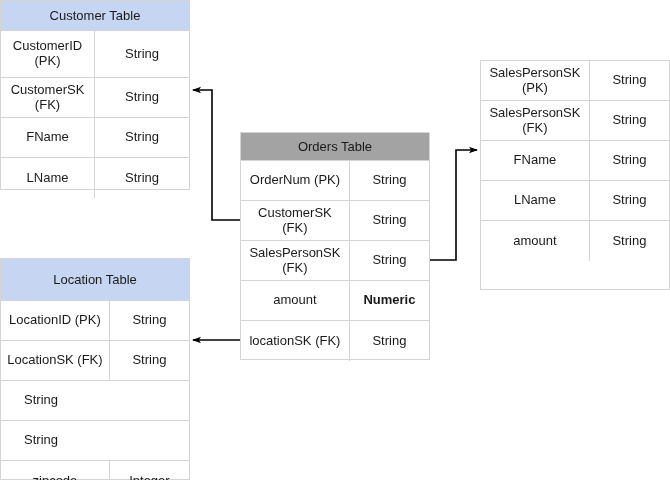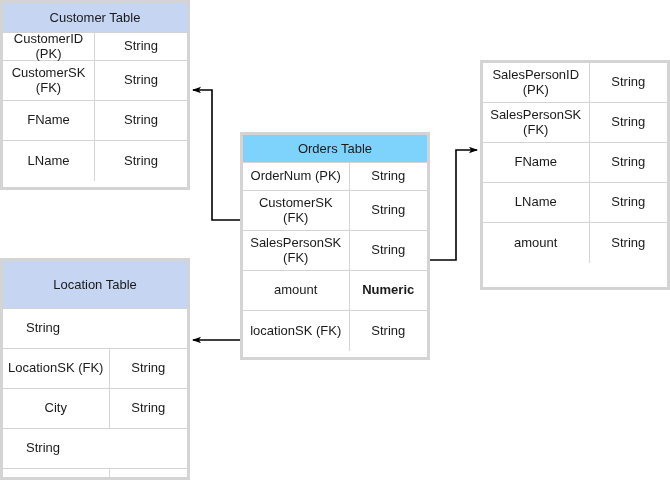--- a/index.html
+++ b/index.html
@@ -10,21 +10,21 @@
   #canvas {
     position: relative;
     width: 670px;
     height: 480px;
     background: #ffffff;
     overflow: hidden;
     font-family: "Liberation Sans", sans-serif;
   }
   .er-table {
     position: absolute;
-    border: 3px solid #0f766e;
+    border: 1px solid #0f766e;
     box-sizing: border-box;
     background: #ffffff;
   }
   .tbl-header {
     background: #c6d5f2;
     border-bottom: 1px solid #d4d4d4;
     box-sizing: border-box;
     display: flex;
     align-items: center;
     justify-content: center;
@@ -77,61 +77,61 @@
     <g id="connector-paths">
         <path d="M 240 220 L 212 220 L 212 90 L 193 90" fill="none" stroke="#000000" stroke-width="1.6" marker-end="url(#arrowhead)"></path>
         <path d="M 430 260 L 456 260 L 456 150 L 477 150" fill="none" stroke="#000000" stroke-width="1.6" marker-end="url(#arrowhead)"></path>
         <path d="M 240 340 L 193 340" fill="none" stroke="#000000" stroke-width="1.6" marker-end="url(#arrowhead)"></path>
       </g>
   </svg>
 
   <div id="tables-layer">
       <div class="er-table" style="left: 0px; top: 0px; width: 190px; height: 190px; border-color: rgb(212, 212, 212);">
         <div class="tbl-header" style="height: 30px; background: rgb(198, 213, 242); border-bottom-color: rgb(212, 212, 212);">Customer Table</div>
-        <div class="tbl-row" style="height: 28px; border-bottom-color: rgb(212, 212, 212);">
+        <div class="tbl-row" style="height: 47px; border-bottom-color: rgb(212, 212, 212);">
           <div class="cell name" style="width: 95px; border-right-color: rgb(212, 212, 212);">CustomerID (PK)</div>
           <div class="cell type" style="width: 95px;">String</div>
         </div>
         <div class="tbl-row" style="height: 40px; border-bottom-color: rgb(212, 212, 212);">
           <div class="cell name" style="width: 95px; border-right-color: rgb(212, 212, 212);">CustomerSK (FK)</div>
           <div class="cell type" style="width: 95px;">String</div>
         </div>
         <div class="tbl-row" style="height: 40px; border-bottom-color: rgb(212, 212, 212);">
           <div class="cell name" style="width: 95px; border-right-color: rgb(212, 212, 212);">FName</div>
           <div class="cell type" style="width: 95px;">String</div>
         </div>
         <div class="tbl-row last" style="height: 40px; border-bottom-color: rgb(212, 212, 212);">
           <div class="cell name" style="width: 95px; border-right-color: rgb(212, 212, 212);">LName</div>
           <div class="cell type" style="width: 95px;">String</div>
         </div>
       </div>
       <div class="er-table" style="left: 0px; top: 258px; width: 190px; height: 222px; border-color: rgb(212, 212, 212);">
-        <div class="tbl-header" style="height: 48px; background: rgb(198, 213, 242); border-bottom-color: rgb(212, 212, 212);">Location Table</div>
+        <div class="tbl-header" style="height: 42px; background: rgb(198, 213, 242); border-bottom-color: rgb(212, 212, 212);">Location Table</div>
         <div class="tbl-row" style="height: 40px; border-bottom-color: rgb(212, 212, 212);">
+          <div class="cell name" style="width: 110px; border-right-color: rgb(212, 212, 212);">LocationID (PK)</div>
           <div class="cell type" style="width: 80px;">String</div>
         </div>
         <div class="tbl-row" style="height: 40px; border-bottom-color: rgb(212, 212, 212);">
           <div class="cell name" style="width: 110px; border-right-color: rgb(212, 212, 212);">LocationSK (FK)</div>
           <div class="cell type" style="width: 80px;">String</div>
         </div>
         <div class="tbl-row" style="height: 40px; border-bottom-color: rgb(212, 212, 212);">
-          <div class="cell name" style="width: 110px; border-right-color: rgb(212, 212, 212);">City</div>
           <div class="cell type" style="width: 80px;">String</div>
         </div>
         <div class="tbl-row" style="height: 40px; border-bottom-color: rgb(212, 212, 212);">
           <div class="cell type" style="width: 80px;">String</div>
         </div>
         <div class="tbl-row last" style="height: 40px; border-bottom-color: rgb(212, 212, 212);">
           <div class="cell name" style="width: 110px; border-right-color: rgb(212, 212, 212);">zipcode</div>
           <div class="cell type" style="width: 80px;">Integer</div>
         </div>
       </div>
       <div class="er-table" style="left: 240px; top: 132px; width: 190px; height: 228px; border-color: rgb(212, 212, 212);">
-        <div class="tbl-header" style="height: 28px; background: #7dd3fc; border-bottom-color: rgb(212, 212, 212);">Orders Table</div>
-        <div class="tbl-row" style="height: 28px; border-bottom-color: rgb(212, 212, 212);">
+        <div class="tbl-header" style="height: 28px; background: #a3a3a3; border-bottom-color: rgb(212, 212, 212);">Orders Table</div>
+        <div class="tbl-row" style="height: 40px; border-bottom-color: rgb(212, 212, 212);">
           <div class="cell name" style="width: 110px; border-right-color: rgb(212, 212, 212);">OrderNum (PK)</div>
           <div class="cell type" style="width: 80px;">String</div>
         </div>
         <div class="tbl-row" style="height: 40px; border-bottom-color: rgb(212, 212, 212);">
           <div class="cell name" style="width: 110px; border-right-color: rgb(212, 212, 212);">CustomerSK (FK)</div>
           <div class="cell type" style="width: 80px;">String</div>
         </div>
         <div class="tbl-row" style="height: 40px; border-bottom-color: rgb(212, 212, 212);">
           <div class="cell name" style="width: 110px; border-right-color: rgb(212, 212, 212);">SalesPersonSK (FK)</div>
           <div class="cell type" style="width: 80px;">String</div>
@@ -140,21 +140,21 @@
           <div class="cell name" style="width: 110px; border-right-color: rgb(212, 212, 212);">amount</div>
           <div class="cell type" style="width: 80px; font-weight: bold;">Numeric</div>
         </div>
         <div class="tbl-row last" style="height: 40px; border-bottom-color: rgb(212, 212, 212);">
           <div class="cell name" style="width: 110px; border-right-color: rgb(212, 212, 212);">locationSK (FK)</div>
           <div class="cell type" style="width: 80px;">String</div>
         </div>
       </div>
       <div class="er-table" style="left: 480px; top: 60px; width: 190px; height: 230px; border-color: rgb(212, 212, 212);">
         <div class="tbl-row" style="height: 40px; border-bottom-color: rgb(212, 212, 212);">
-          <div class="cell name" style="width: 110px; border-right-color: rgb(212, 212, 212);">SalesPersonID (PK)</div>
+          <div class="cell name" style="width: 110px; border-right-color: rgb(212, 212, 212);">SalesPersonSK (PK)</div>
           <div class="cell type" style="width: 80px;">String</div>
         </div>
         <div class="tbl-row" style="height: 40px; border-bottom-color: rgb(212, 212, 212);">
           <div class="cell name" style="width: 110px; border-right-color: rgb(212, 212, 212);">SalesPersonSK (FK)</div>
           <div class="cell type" style="width: 80px;">String</div>
         </div>
         <div class="tbl-row" style="height: 40px; border-bottom-color: rgb(212, 212, 212);">
           <div class="cell name" style="width: 110px; border-right-color: rgb(212, 212, 212);">FName</div>
           <div class="cell type" style="width: 80px;">String</div>
         </div>

